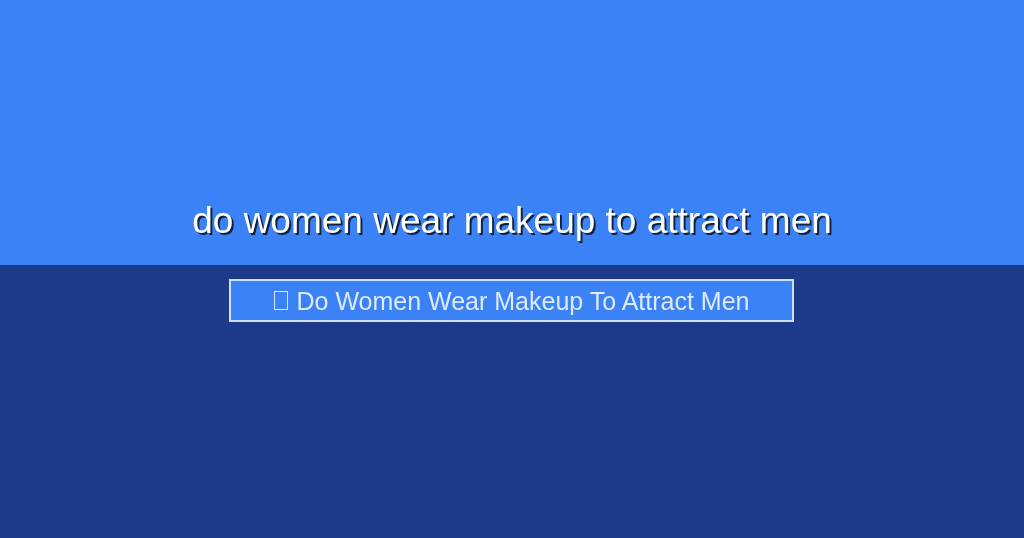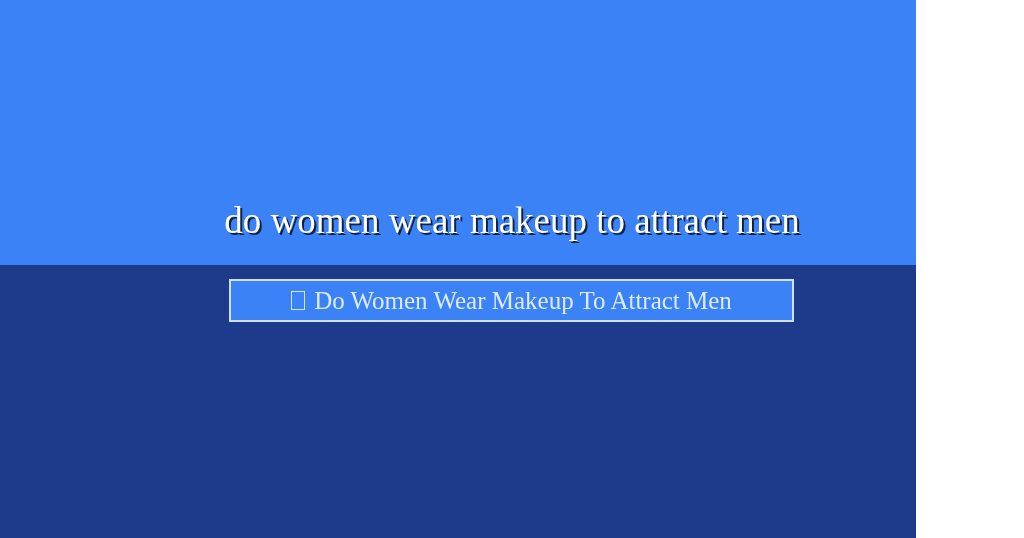--- a/index.html
+++ b/index.html
@@ -4,24 +4,24 @@
 <title>do women wear makeup to attract men</title>
 <style>
   html, body {
     margin: 0;
     padding: 0;
     background: #ffffff;
   }
 
   #page {
     position: relative;
-    width: 916px;
+    width: 1024px;
     height: 538px;
     overflow: hidden;
-    font-family: Liberation Serif, serif;
+    font-family: Liberation Sans, sans-serif;
     background: #1e3a8a;
   }
 
   
   .hero-band {
     position: absolute;
     left: 0;
     top: 0;
     width: 1024px;
     height: 265px;

